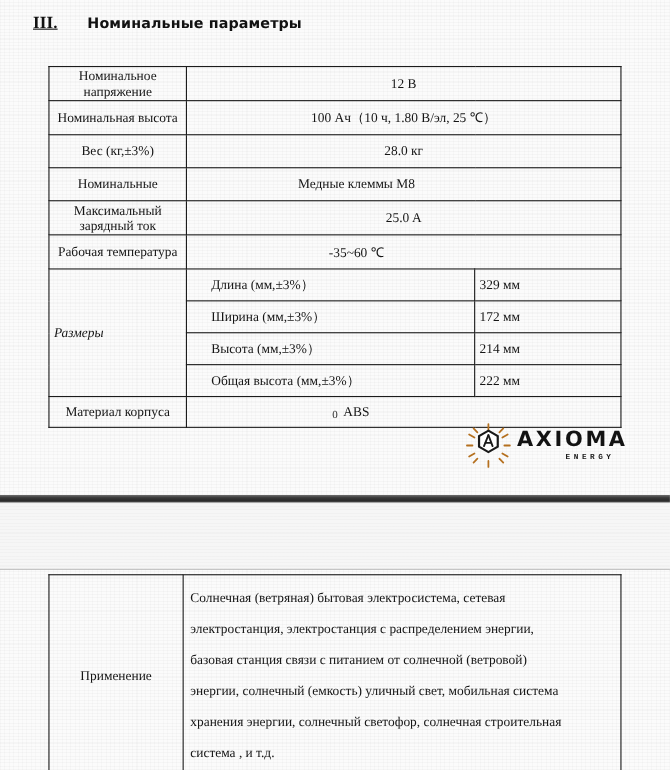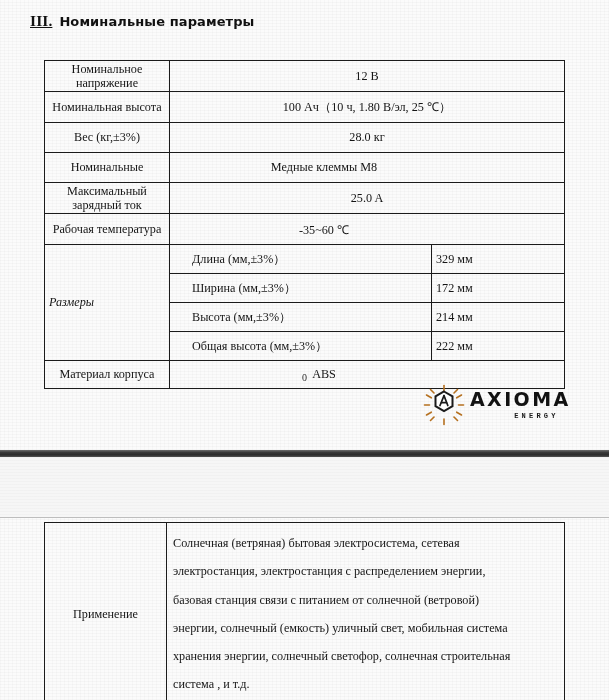--- a/index.html
+++ b/index.html
@@ -63,20 +63,21 @@
     font-family: "Liberation Serif", serif;
     font-weight: bold;
     font-size: 15.5px;
     margin-right: 7px;
     text-decoration: underline;
   }
   .heading .htext {
     font-family: "DejaVu Sans", sans-serif;
     font-weight: bold;
     font-size: 13px;
+    margin-left: 20px;
   }
 
   
   table.spec {
     position: absolute;
     border-collapse: collapse;
     table-layout: fixed;
     font-family: "Liberation Serif", serif;
     color: #151515;
   }

